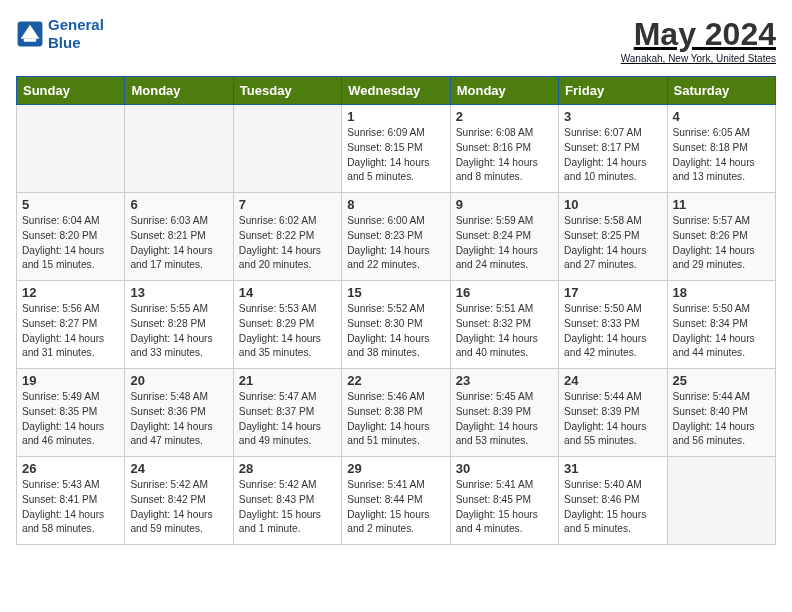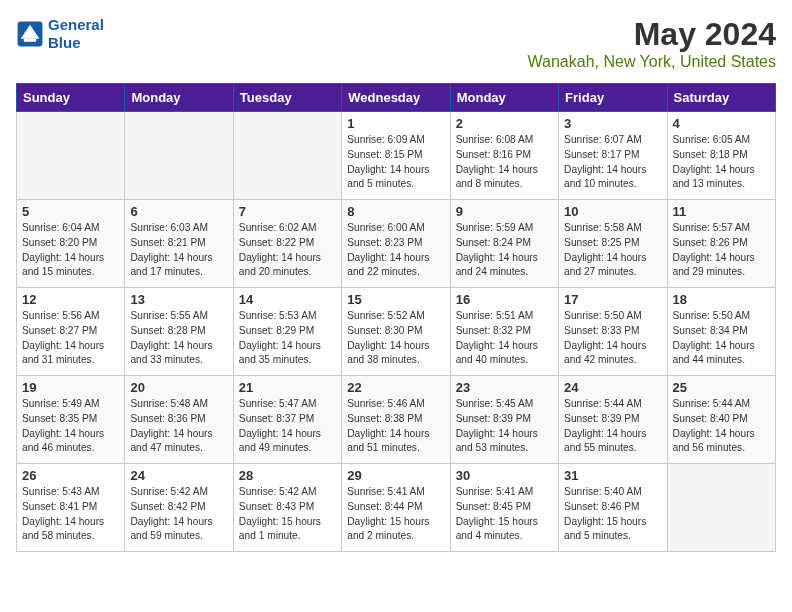--- a/index.html
+++ b/index.html
@@ -29,37 +29,38 @@
     }
     .logo-text span {
       color: #1a5ba6;
     }
     .logo-icon {
       width: 28px;
       height: 28px;
     }
     .title-block {
       text-align: right;
+      text-decoration: underline;
     }
     .month-title {
       font-size: 32px;
       font-weight: bold;
       color: #333;
     }
     .location {
-      font-size: 16px;
-      color: #4d7c0f;
+      font-size: 10px;
+      color: #0f172a;
     }
     table {
       width: 100%;
       border-collapse: collapse;
       table-layout: fixed;
     }
     th {
-      background-color: #4c1d95;
+      background-color: #4d7c0f;
       color: #fff;
       text-align: left;
       padding: 6px 6px;
       font-size: 13px;
       font-weight: bold;
       border: 1px solid #1a5ba6;
     }
     td {
       vertical-align: top;
       border: 1px solid #ccc;

